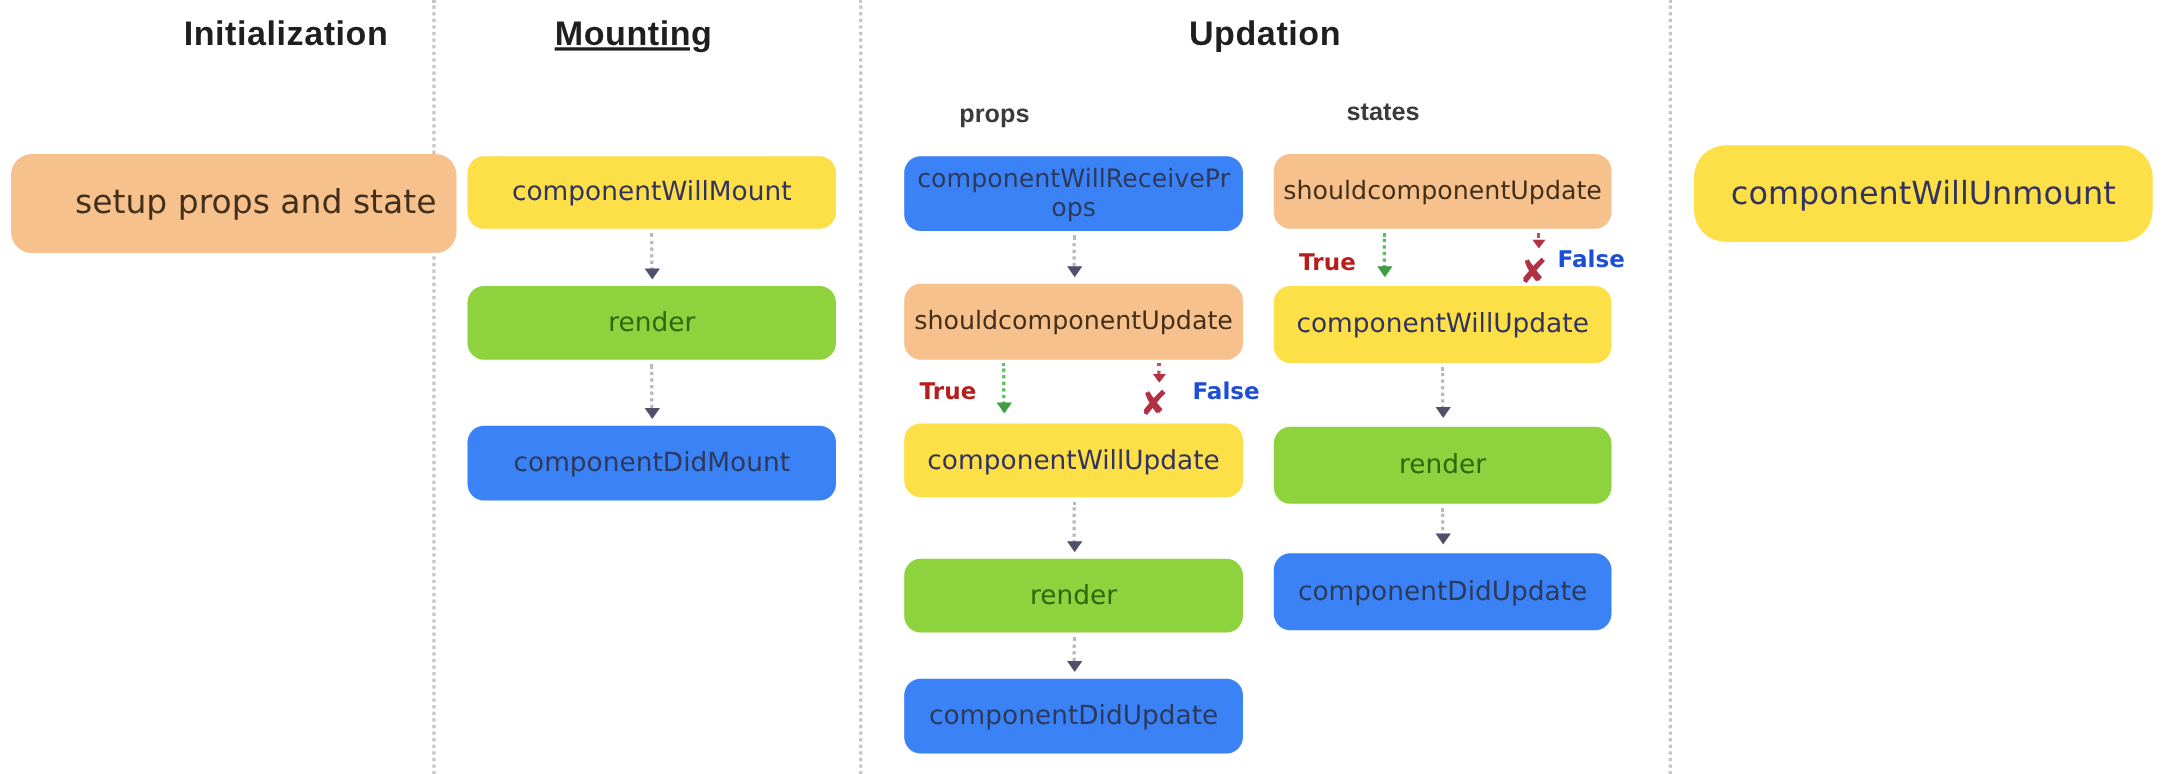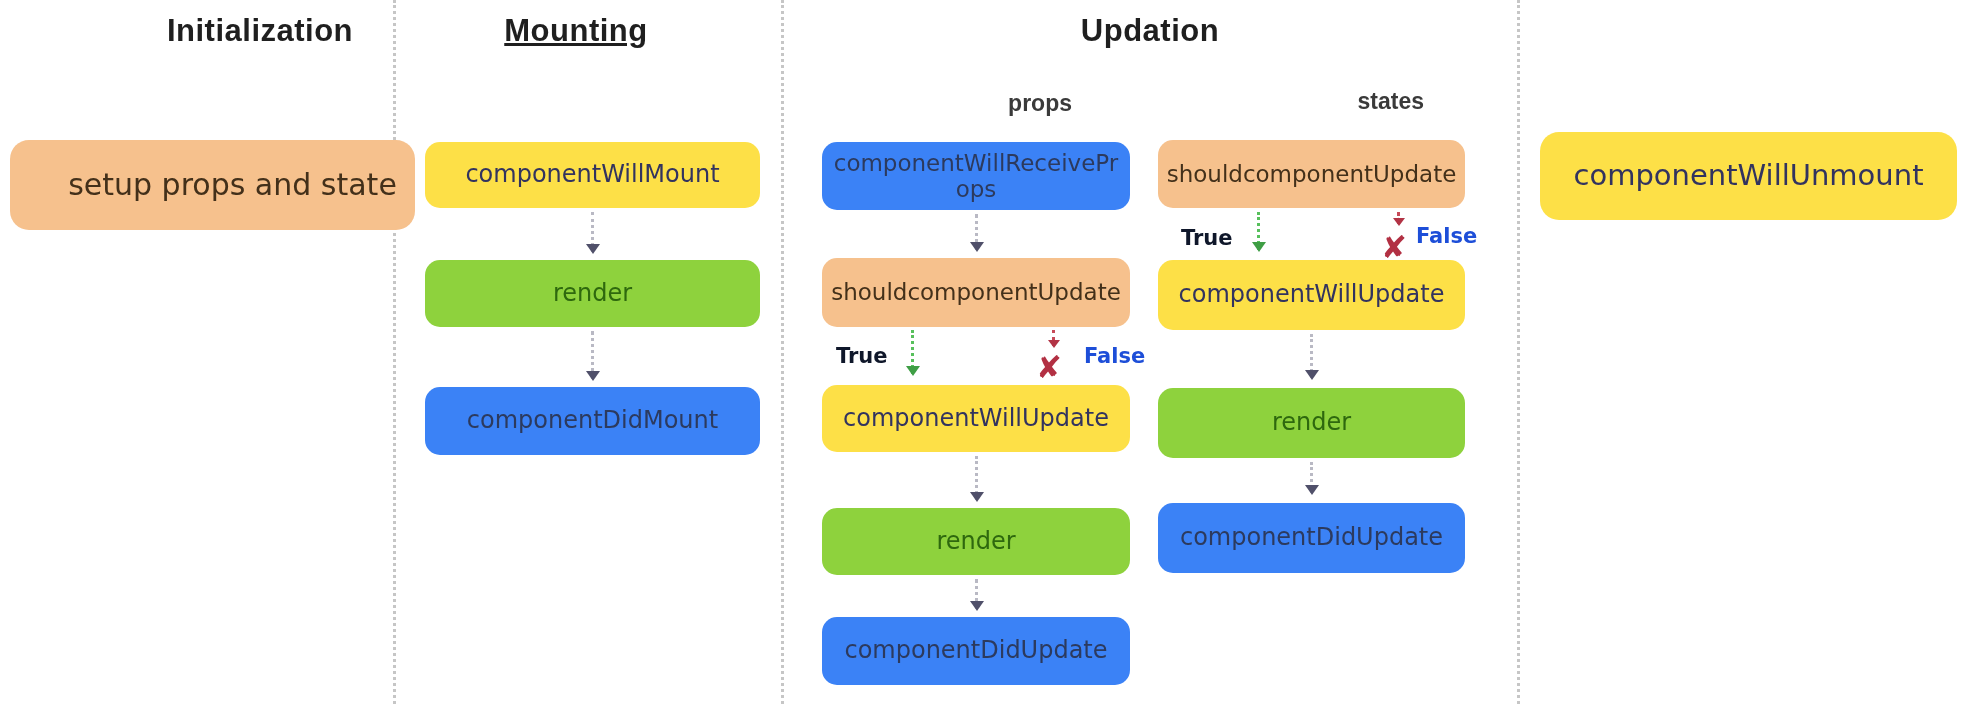--- a/index.html
+++ b/index.html
@@ -7,21 +7,21 @@
     position:relative;width:1976px;height:704px;background:#ffffff;
     font-family:"DejaVu Sans","Liberation Sans",sans-serif;overflow:hidden;
   }
   .divider{position:absolute;top:0;height:704px;width:0;border-left:3px dotted #c6c6c6;}
   .col-title{
     position:absolute;width:400px;text-align:center;
     font-family:"Liberation Sans",sans-serif;
     font-size:31px;font-weight:600;color:#1f1f1f;letter-spacing:.5px;
   }
   .sub-label{
-    position:absolute;width:200px;text-align:right;
+    position:absolute;width:200px;text-align:left;
     font-family:"Liberation Sans",sans-serif;
     font-size:23px;font-weight:700;color:#3a3a3a;
   }
   .box{
     position:absolute;display:flex;flex-direction:column;align-items:center;justify-content:center;
     border-radius:15px;font-size:24px;font-weight:500;text-align:center;line-height:1.15;
   }
   .orange{background:#f6c18d;color:#43301a;}
   .purple{background:#fde047;color:#32335f;}
   .blue{background:#3b82f6;color:#2c3a5e;}
@@ -29,21 +29,21 @@
   .arrow{position:absolute;width:0;border-left:3px dotted #b9b9c4;}
   .arrow::after{
     content:"";position:absolute;left:-8px;bottom:-9px;
     border:7px solid transparent;border-top:10px solid #50506a;
   }
   .arrow.green-arrow{border-left-color:#57c05c;}
   .arrow.green-arrow::after{border-top-color:#3f9e45;}
   .arrow.red-line{border-left-color:#c74a58;}
   .arrow.red-line::after{border-top-color:#b23345;bottom:-8px;border-width:6px;border-top-width:8px;left:-7px;}
   .tf-label{position:absolute;font-size:21px;font-weight:700;}
-  .true-label{color:#0f172a;}
+  .true-label{color:#b91c1c;}
   .false-label{color:#1d4ed8;}
   .x-icon{position:absolute;font-size:31px;font-weight:700;color:#b23043;line-height:1;}
 </style>
 </head>
 <body>
 
 <div id="stage">
 
   <div class="divider" style="left:393px;"></div>
   <div class="divider" style="left:781px;"></div>
@@ -89,15 +89,15 @@
   <div class="arrow red-line" style="left:1397px;top:212px;height:12px;"></div>
   <div class="x-icon" style="left:1381px;top:232px;">✘</div>
   <div class="tf-label false-label" style="left:1416px;top:224px;">False</div>
 
   <div class="box purple" style="left:1158px;top:260px;width:307px;height:70px;">componentWillUpdate</div>
   <div class="arrow" style="left:1310px;top:334px;height:44px;"></div>
   <div class="box green" style="left:1158px;top:388px;width:307px;height:70px;">render</div>
   <div class="arrow" style="left:1310px;top:462px;height:31px;"></div>
   <div class="box blue" style="left:1158px;top:503px;width:307px;height:70px;">componentDidUpdate</div>
 
-  <div class="box purple" style="left:1540px;top:132px;width:417px;height:88px;font-size:29px;border-radius:19px;">componentWillUnmount</div>
+  <div class="box purple" style="left:1540px;top:132px;width:417px;height:88px;font-size:29px;border-radius:29px;">componentWillUnmount</div>
 
 </div>
 
 </body></html>

